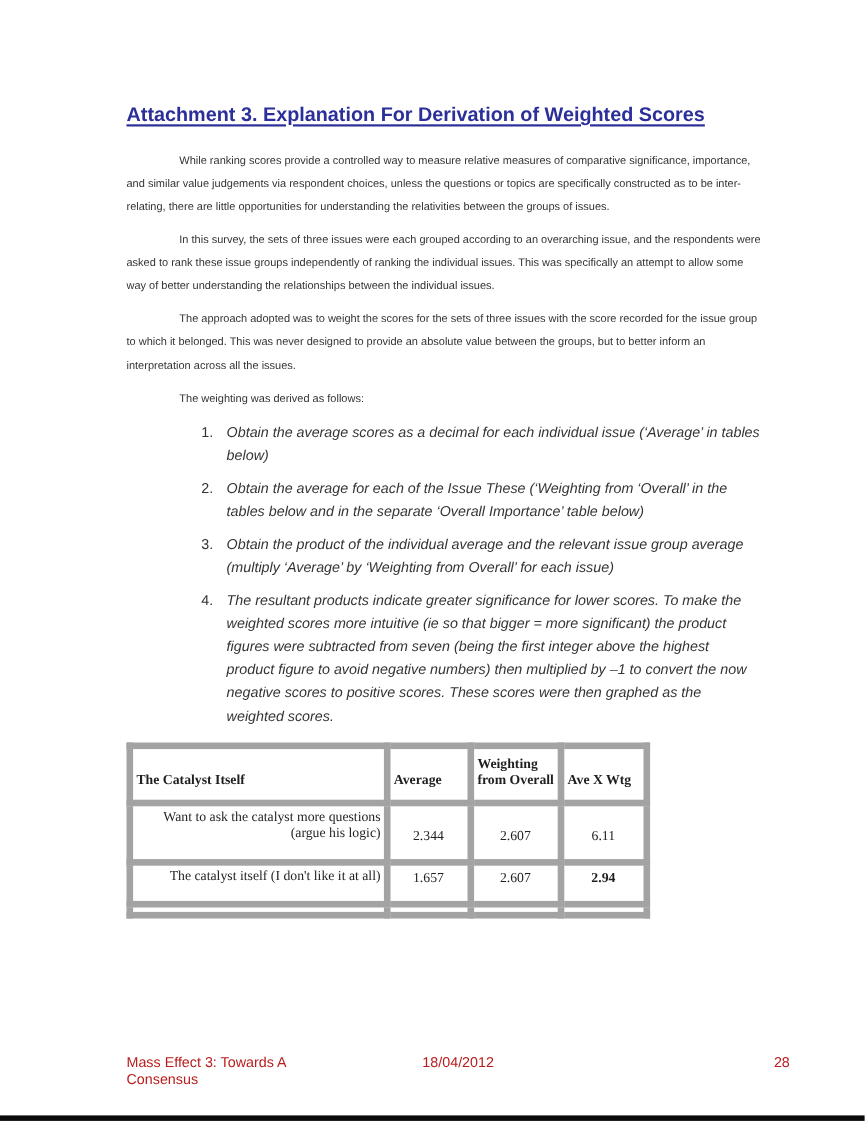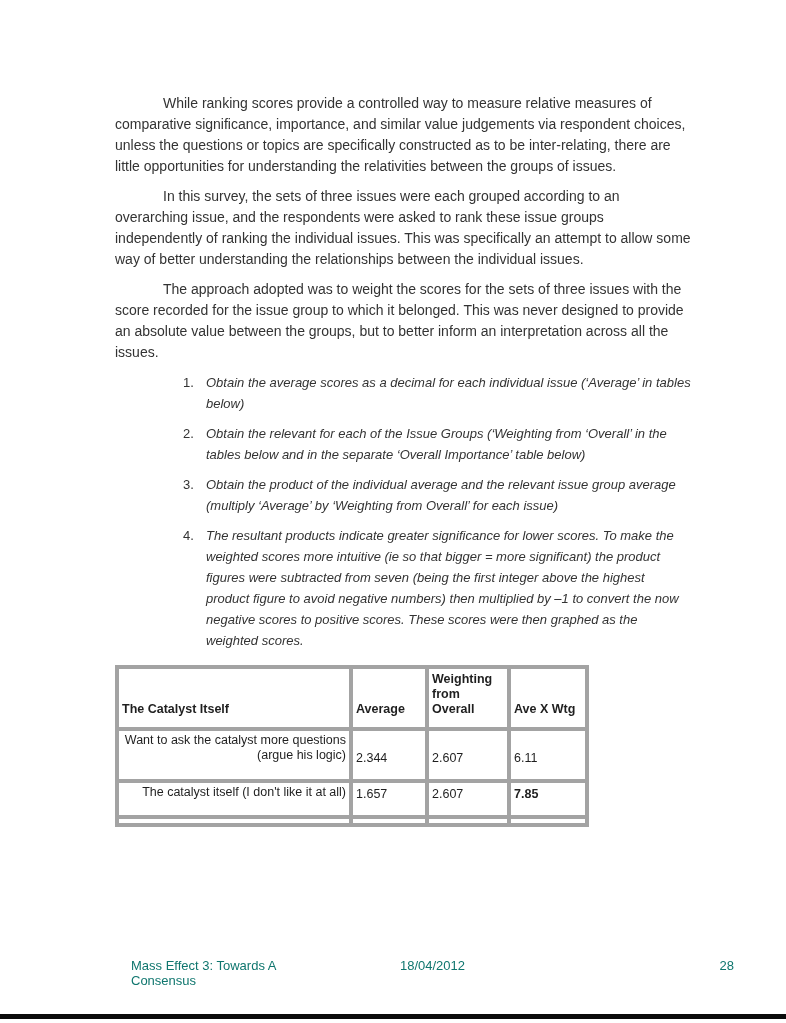--- a/index.html
+++ b/index.html
@@ -22,21 +22,21 @@
     font-size: 18px;
     font-weight: bold;
     color: #2b2f99;
     text-decoration: underline;
     text-decoration-thickness: 2px;
     text-underline-offset: 3px;
     margin: 0 0 21px 0;
     line-height: 22px;
   }
   p.body-para {
-    font-size: 14px;
+    font-size: 10px;
     line-height: 21px;
     margin: 0 0 9px 0;
     text-indent: 48px;
     color: #333333;
   }
   .steps-list {
     margin: 2px 0 0 68px;
     width: 508px;
   }
   .step-item {
@@ -59,86 +59,89 @@
   }
   table.data-table {
     border-collapse: collapse;
     table-layout: fixed;
     margin-top: 14px;
     width: 470px;
     font-size: 12.5px;
     color: #1f1f1f;
   }
   table.data-table th, table.data-table td {
-    border: 4px solid #a3a3a3;
+    border: 6px solid #a3a3a3;
     line-height: 15px;
     overflow: hidden;
+    font-family: Liberation Serif, serif;
   }
   col.c0 { width: 234px; }
   col.c1 { width: 76px; }
   col.c2 { width: 82px; }
   col.c3 { width: 78px; }
   table.data-table th {
     font-weight: bold;
     text-align: left;
     vertical-align: bottom;
     padding: 3px 3px 10px 3px;
     height: 33px;
   }
   td.cell-label {
     vertical-align: top;
     text-align: right;
     padding: 2px 3px 13px 3px;
   }
   td.cell-num {
     vertical-align: bottom;
-    text-align: left;
+    text-align: center;
     padding: 2px 4px 13px 3px;
   }
   tr.row-tall td.cell-label { height: 33px; }
   tr.row-short td.cell-label { height: 17px; }
   td.bold-val { font-weight: bold; }
   tr.sliver-row td { height: 4px; padding: 0; }
   .page-footer {
     position: absolute;
-    left: 131px; top: 958px;
+    left: 115px; top: 958px;
     width: 603px;
     display: flex;
     align-items: baseline;
     font-size: 13px;
-    color: #0f766e;
+    color: #b91c1c;
   }
   .footer-left  { flex: 1 1 0; text-align: left; }
   .footer-center{ flex: 1 1 0; text-align: center; }
   .footer-right { flex: 1 1 0; text-align: right; }
   .bottom-bar {
     position: absolute;
     left: 0; top: 1014px;
     width: 786px; height: 5px;
     background: #0b0b0b;
   }
 </style>
 </head>
 <body>
 
 <div class="page-content">
 
+  <h1 class="doc-heading">Attachment 3. Explanation For Derivation of Weighted Scores</h1>
 
   <p class="body-para">While ranking scores provide a controlled way to measure relative measures of comparative significance, importance, and similar value judgements via respondent choices, unless the questions or topics are specifically constructed as to be inter-relating, there are little opportunities for understanding the relativities between the groups of issues.</p>
   <p class="body-para">In this survey, the sets of three issues were each grouped according to an overarching issue, and the respondents were asked to rank these issue groups independently of ranking the individual issues. This was specifically an attempt to allow some way of better understanding the relationships between the individual issues.</p>
   <p class="body-para">The approach adopted was to weight the scores for the sets of three issues with the score recorded for the issue group to which it belonged. This was never designed to provide an absolute value between the groups, but to better inform an interpretation across all the issues.</p>
+  <p class="body-para">The weighting was derived as follows:</p>
 
   <div class="steps-list">
     <div class="step-item">
       <span class="step-num">1.</span>
       <span class="step-text">Obtain the average scores as a decimal for each individual issue (‘Average’ in tables below)</span>
     </div>
     <div class="step-item">
       <span class="step-num">2.</span>
-      <span class="step-text">Obtain the relevant for each of the Issue Groups (‘Weighting from ‘Overall’ in the tables below and in the separate ‘Overall Importance’ table below)</span>
+      <span class="step-text">Obtain the average for each of the Issue These (‘Weighting from ‘Overall’ in the tables below and in the separate ‘Overall Importance’ table below)</span>
     </div>
     <div class="step-item">
       <span class="step-num">3.</span>
       <span class="step-text">Obtain the product of the individual average and the relevant issue group average (multiply ‘Average’ by ‘Weighting from Overall’ for each issue)</span>
     </div>
     <div class="step-item">
       <span class="step-num">4.</span>
       <span class="step-text">The resultant products indicate greater significance for lower scores. To make the weighted scores more intuitive (ie so that bigger = more significant) the product figures were subtracted from seven (being the first integer above the highest product figure to avoid negative numbers)  then multiplied by –1 to convert the now negative scores to positive scores. These scores were then graphed as the weighted scores.</span>
     </div>
   </div>
@@ -161,21 +164,21 @@
       <tr class="row-tall">
         <td class="cell-label">Want to ask the catalyst more questions (argue his logic)</td>
         <td class="cell-num">2.344</td>
         <td class="cell-num">2.607</td>
         <td class="cell-num">6.11</td>
       </tr>
       <tr class="row-short">
         <td class="cell-label">The catalyst itself (I don't like it at all)</td>
         <td class="cell-num">1.657</td>
         <td class="cell-num">2.607</td>
-        <td class="cell-num bold-val">7.85</td>
+        <td class="cell-num bold-val">2.94</td>
       </tr>
       <tr class="sliver-row">
         <td></td>
         <td></td>
         <td></td>
         <td></td>
       </tr>
     </tbody>
   </table>
 

